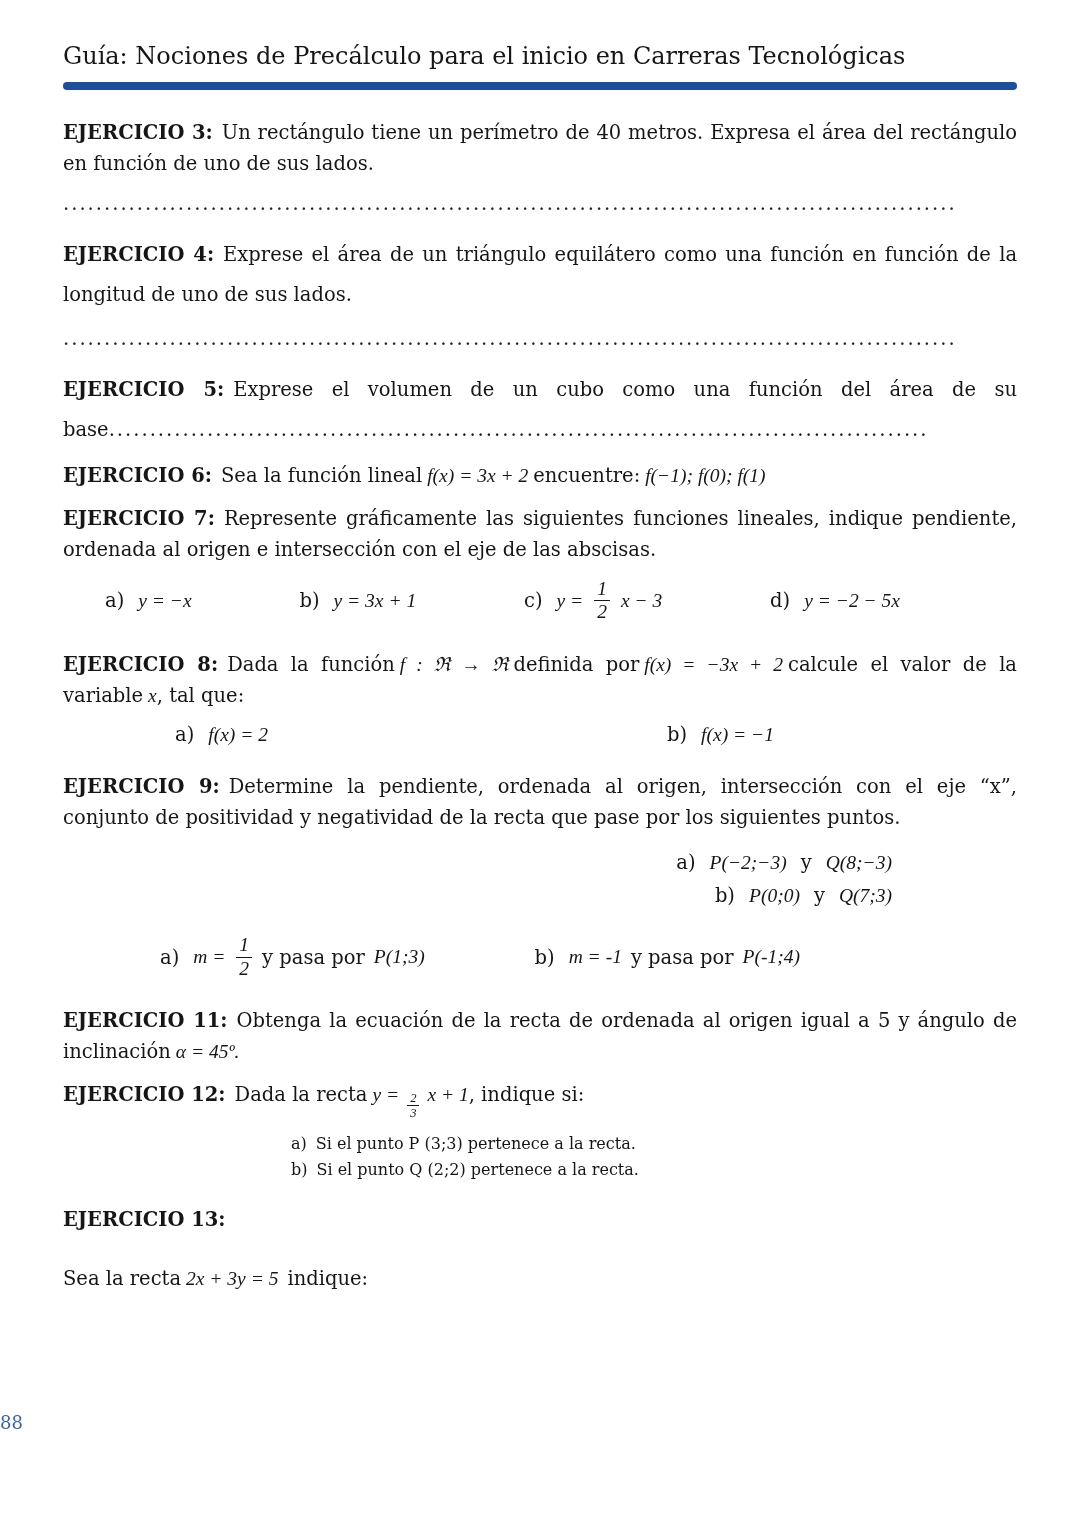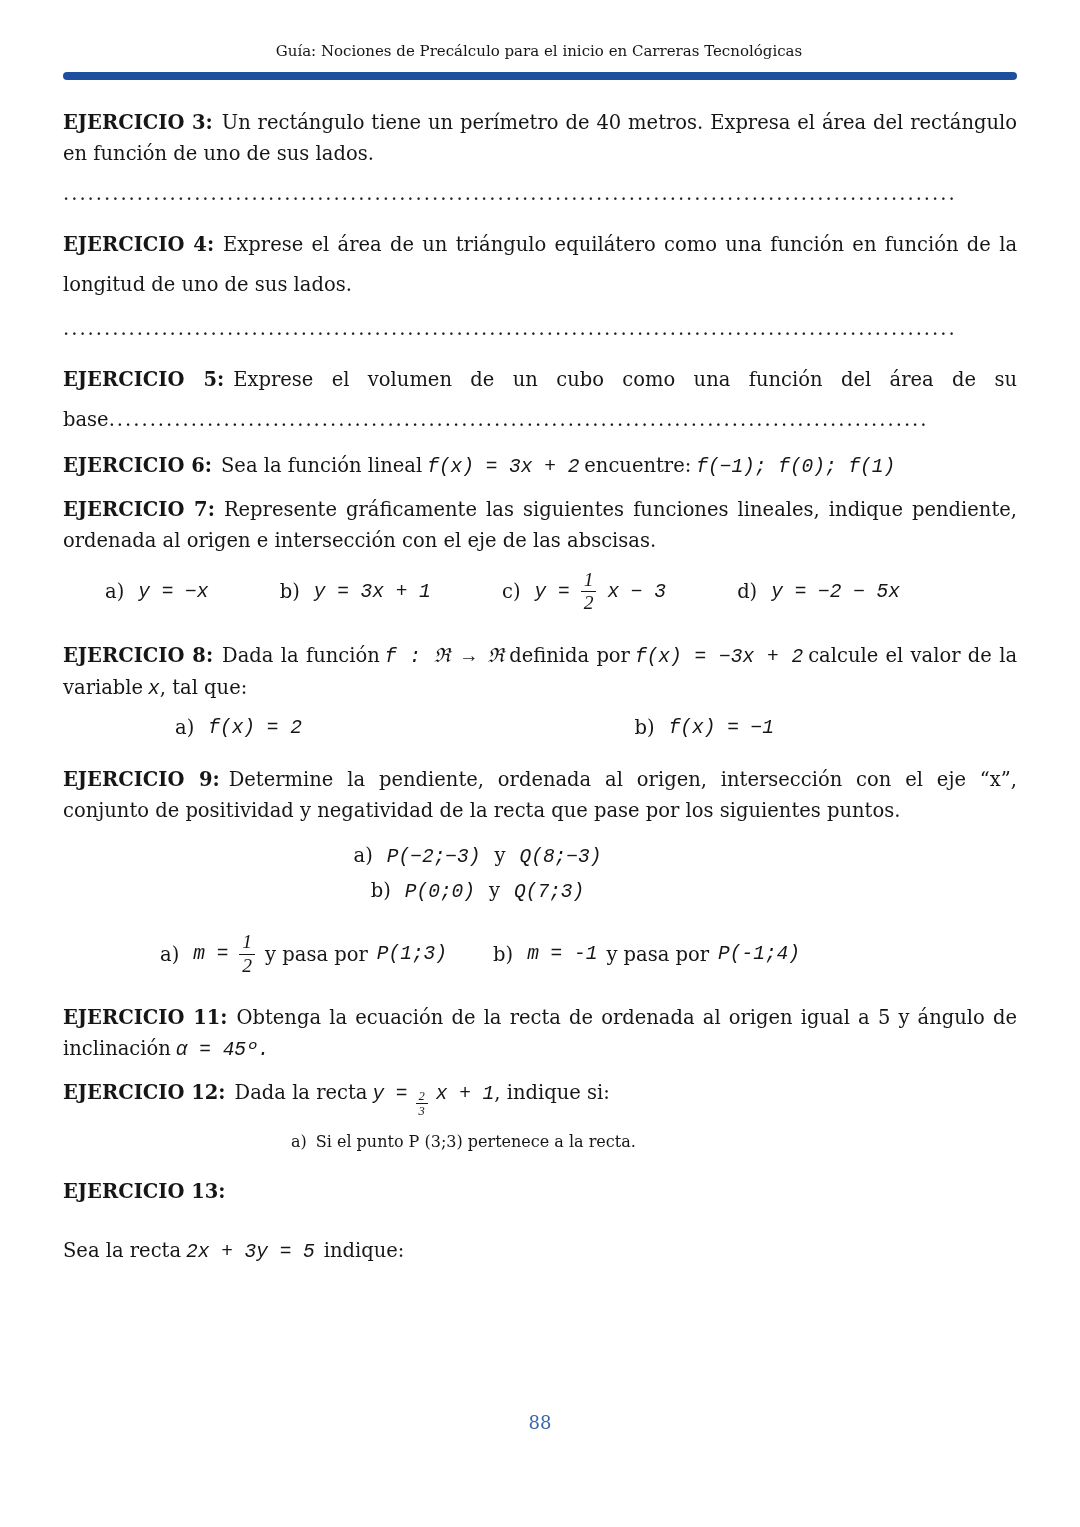--- a/index.html
+++ b/index.html
@@ -4,27 +4,27 @@
 <style>
   * { box-sizing: border-box; }
   html, body { margin: 0; padding: 0; background: #ffffff; }
   .page {
     width: 1080px; height: 1527px; position: relative; margin: 0 auto;
     background: #ffffff; overflow: hidden;
     font-family: "DejaVu Serif", "Liberation Serif", serif;
     color: var(--text, #161616);
   }
   .content { padding: 42px 63px 0 63px; }
-  .header-title { font-size: 15px; text-align: center; margin: 0 2px 12px 0; }
+  .header-title { font-size: 24px; text-align: left; margin: 0 2px 12px 0; }
   .rule { height: 8px; border-radius: 4px; background: var(--accent, #1d4f9e); margin-bottom: 28px; }
 
   .para { font-size: 19.5px; line-height: 1.58; text-align: justify; margin: 0 0 12px 0; }
   .para.wide { line-height: 2.05; }
   .exlabel { font-weight: bold; margin-right: 9px; }
-  .math { font-style: italic; font-family: Liberation Mono, monospace; margin: 0 5px; }
+  .math { font-style: italic; font-family: Liberation Serif, serif; margin: 0 5px; }
   .math.tight { margin-right: 0; }
   .mid { margin: 0 4px; }
   .conj { margin: 0 9px; }
   .tag { margin-right: 9px; font-style: normal; }
 
   .dotline {
     font-size: 19.5px; letter-spacing: 2px; white-space: nowrap; overflow: hidden;
     width: 890px; margin: 0 0 20px 0; color: #222222;
   }
   .dots-inline { letter-spacing: 2px; }
@@ -37,26 +37,26 @@
 
   .frac {
     display: inline-flex; flex-direction: column; align-items: center;
     font-style: italic; font-family: "Liberation Serif", serif;
     margin: 0 6px; line-height: 1.15;
   }
   .frac .num { padding: 0 3px; }
   .frac .den { border-top: 1.6px solid #161616; padding: 0 3px; }
   .frac.small { font-size: 12.5px; margin: 0 3px; transform: translateY(1px); }
 
-  .center-lines { font-size: 19.5px; text-align: center; line-height: 1.7; margin: 0 120px 22px 0; }
+  .center-lines { font-size: 19.5px; text-align: right; line-height: 1.7; margin: 0 120px 22px 0; }
   .indent-lines { font-size: 16px; line-height: 1.62; margin: 2px 0 22px 228px; }
 
   .footer-pagenum {
     position: absolute; left: 0; right: 0; top: 1412px;
-    text-align: center; font-size: 18px; color: var(--pagenum, #3a66a8);
+    font-size: 18px; color: var(--pagenum, #3a66a8);
   }
 </style>
 </head>
 <body>
 
 <div class="page">
   <div class="content">
 
     <div class="header-title">Guía: Nociones de Precálculo para el inicio en Carreras Tecnológicas</div>
     <div class="rule"></div>
@@ -134,20 +134,21 @@
     </div>
 
     <p class="para"><span class="exlabel">EJERCICIO 11:</span><span>Obtenga la ecuación de la recta de ordenada al origen igual a 5 y ángulo de inclinación</span><span class="math">α = 45º.</span></p>
 
     <p class="para"><span class="exlabel">EJERCICIO 12:</span><span>Dada la recta</span><span class="math">y =</span><span class="frac small">
           <span class="num">2</span>
           <span class="den">3</span>
         </span><span class="math tight">x + 1</span><span>, indique si:</span></p>
     <div class="indent-lines">
       <div><span class="tag">a)</span><span>Si el punto P (3;3) pertenece a la recta.</span></div>
+      <div><span class="tag">b)</span><span>Si el punto Q (2;2) pertenece a la recta.</span></div>
     </div>
 
     <p class="para" style="margin-bottom:28px;"><span class="exlabel">EJERCICIO 13:</span></p>
     <p class="para" style="margin-bottom:16px;"><span>Sea la recta</span><span class="math">2x + 3y = 5</span><span class="mid">indique:</span></p>
 
   </div>
 
   <div class="footer-pagenum">88</div>
 </div>
 

